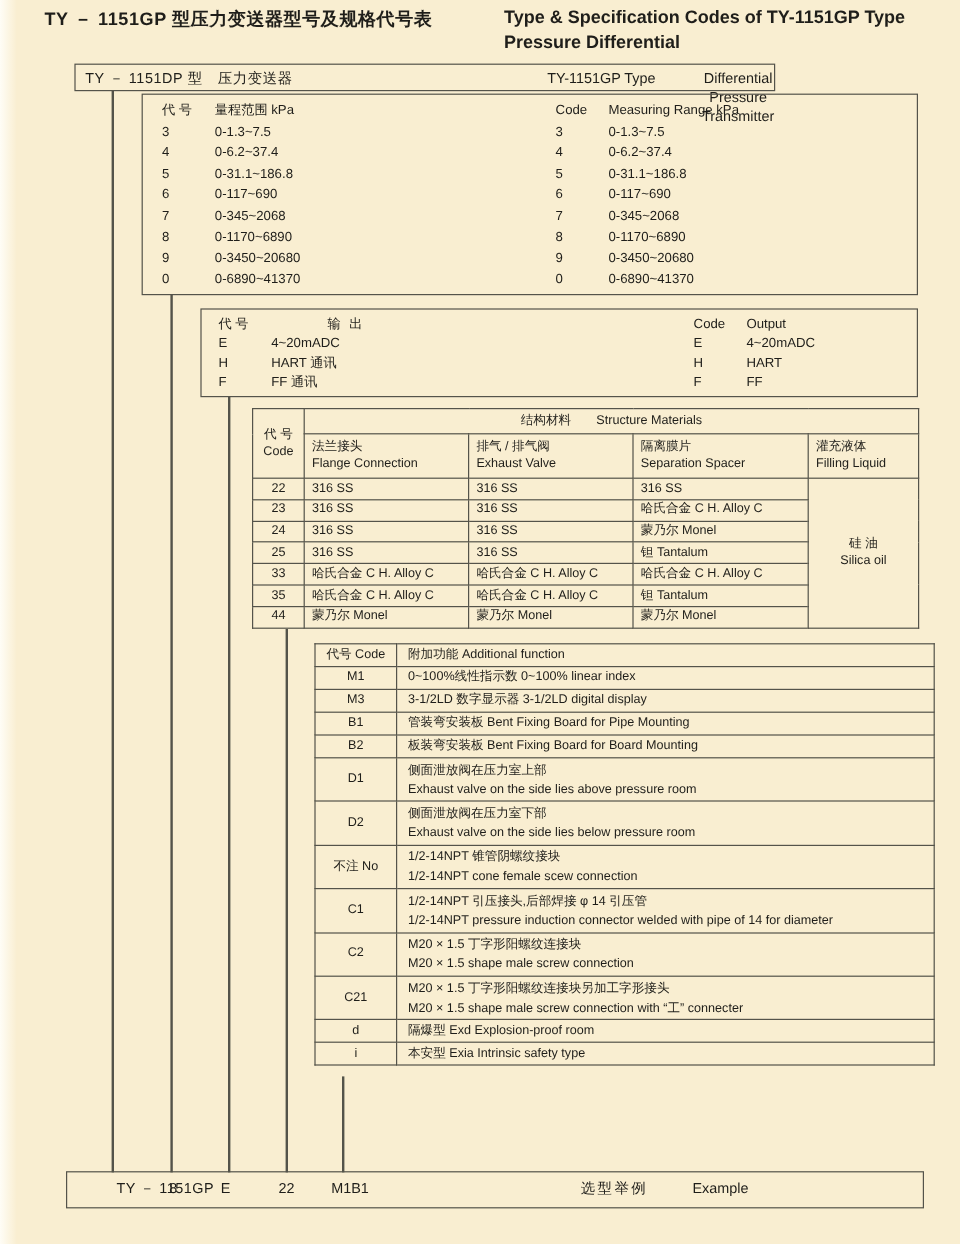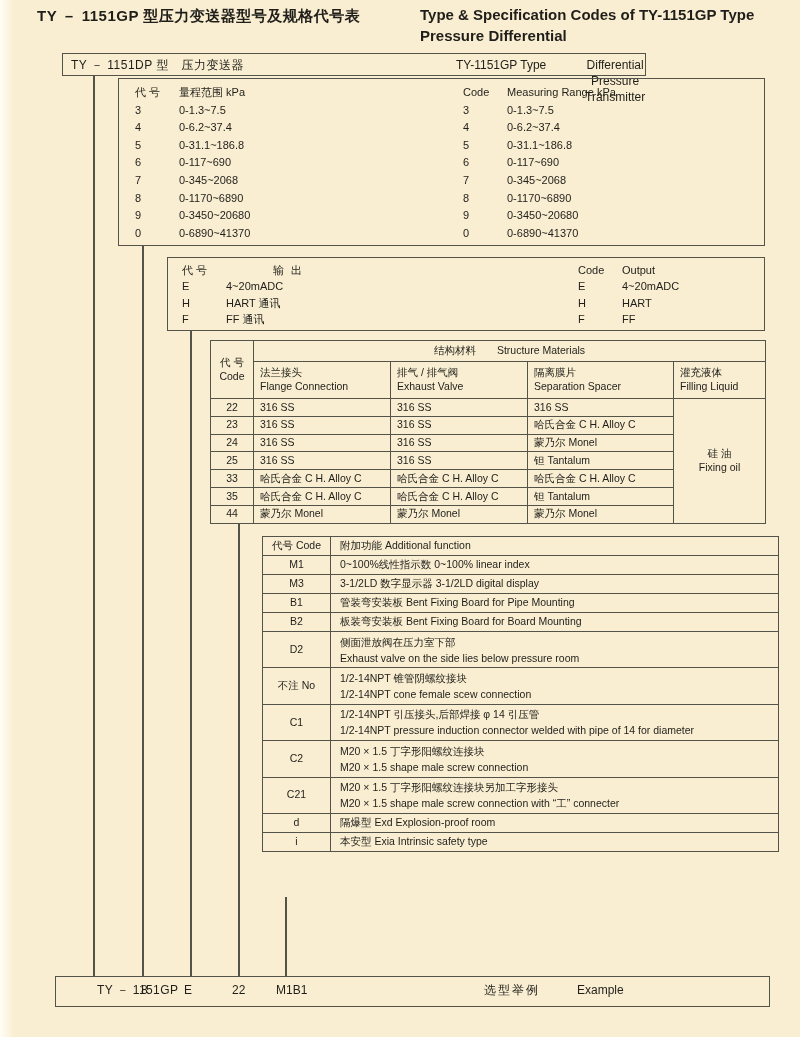--- a/index.html
+++ b/index.html
@@ -209,21 +209,21 @@
       <div>Filling Liquid</div>
     </td>
   </tr>
   <tr class="dr">
     <td class="c">22</td>
     <td>316 SS</td>
     <td>316 SS</td>
     <td>316 SS</td>
     <td rowspan="7" class="c">
       <div>硅 油</div>
-      <div>Fixing oil</div>
+      <div>Silica oil</div>
     </td>
   </tr>
   <tr class="dr">
     <td class="c">23</td>
     <td>316 SS</td>
     <td>316 SS</td>
     <td>哈氏合金 C H. Alloy C</td>
   </tr>
   <tr class="dr">
     <td class="c">24</td>
@@ -278,20 +278,27 @@
   </tr>
   <tr class="r1">
     <td class="c">B1</td>
     <td class="desc">管装弯安装板  Bent  Fixing Board for Pipe Mounting</td>
   </tr>
   <tr class="r1">
     <td class="c">B2</td>
     <td class="desc">板装弯安装板  Bent Fixing Board for Board Mounting</td>
   </tr>
   <tr class="r2">
+    <td class="c">D1</td>
+    <td class="desc two-line">
+      <div>侧面泄放阀在压力室上部</div>
+      <div>Exhaust valve on the side lies above pressure room</div>
+    </td>
+  </tr>
+  <tr class="r2">
     <td class="c">D2</td>
     <td class="desc two-line">
       <div>侧面泄放阀在压力室下部</div>
       <div>Exhaust valve on the side lies below pressure room</div>
     </td>
   </tr>
   <tr class="r2">
     <td class="c">不注 No</td>
     <td class="desc two-line">
       <div>1/2-14NPT 锥管阴螺纹接块</div>

